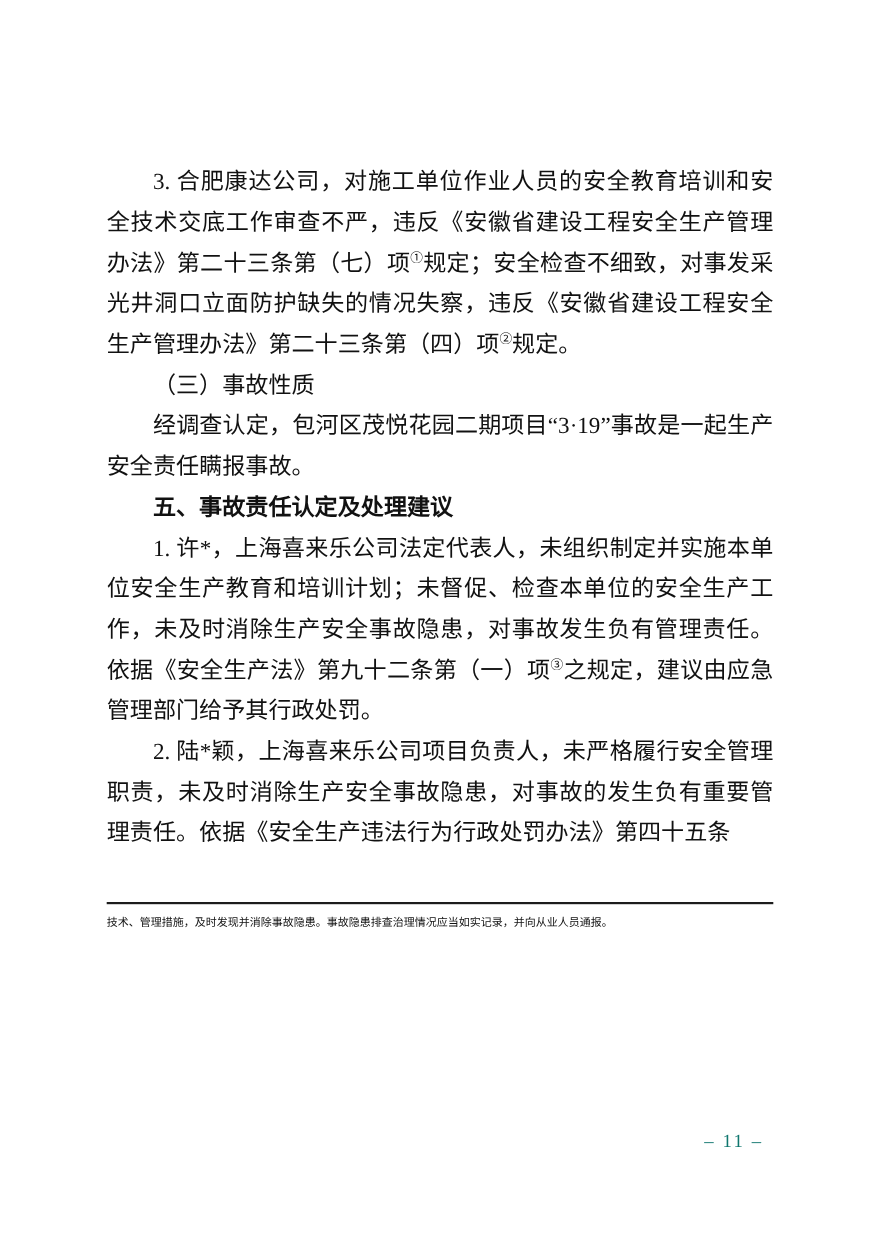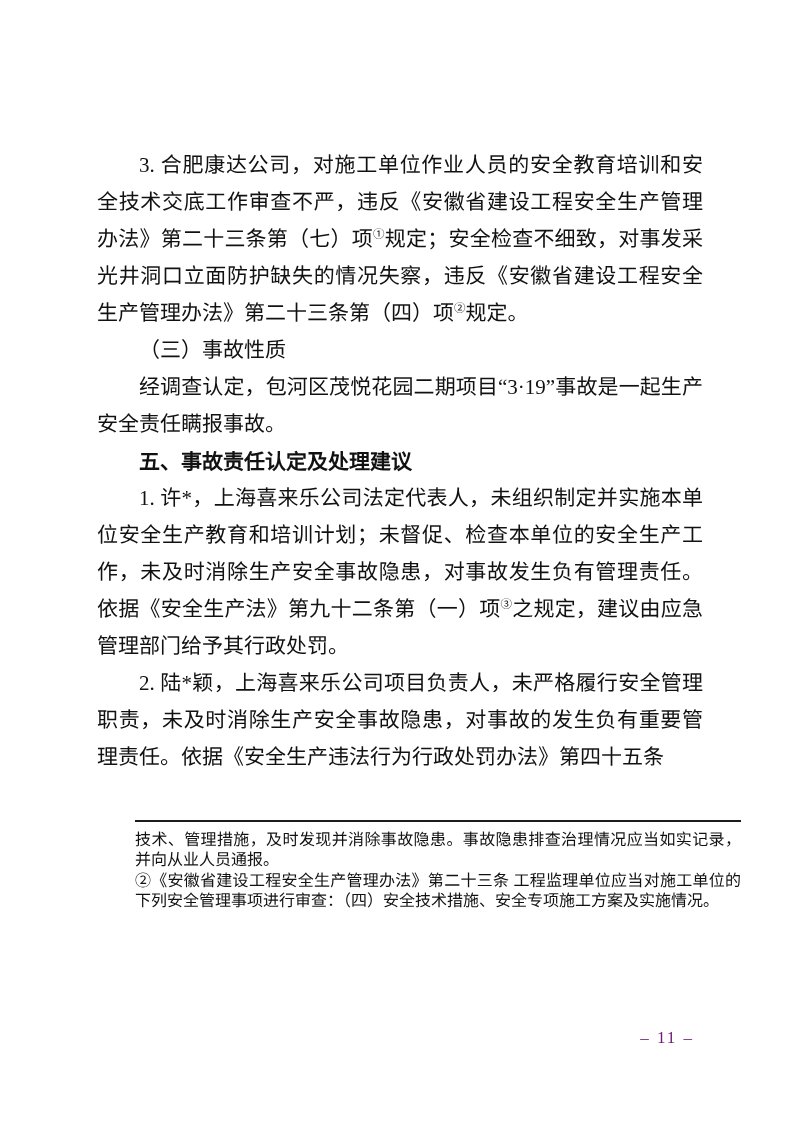--- a/index.html
+++ b/index.html
@@ -49,63 +49,61 @@
     font-size: 0.55em;
     line-height: 0;
     vertical-align: super;
   }
   
   .footnotes {
     position: absolute;
     top: 820px;
     left: 97px;
     width: 606px;
-    font-size: 16px;
+    font-size: 10px;
     line-height: 20px;
     text-align: justify;
     text-justify: inter-ideograph;
-    font-family: Liberation Serif, serif;
-    margin-left: 38px;
+    font-family: Liberation Sans, sans-serif;
   }
   .fn-rule {
     border: none;
     border-top: 2px solid #1c1c1c;
     margin: 0 0 8px 0;
     width: 100%;
     height: 0;
   }
   .footnotes p {
     margin: 0 0 1px 0;
     padding: 0;
   }
   .page-number {
     position: absolute;
     top: 1028px;
     right: 99px;
     font-size: 17px;
     letter-spacing: 2px;
-    color: #701a75;
+    color: #0f766e;
     font-family: "Liberation Serif", "DejaVu Serif", serif;
   }
 </style>
 </head>
 <body>
 
 <div class="page">
 
   <div class="content">
     <p class="p-body">3. 合肥康达公司，对施工单位作业人员的安全教育培训和安全技术交底工作审查不严，违反《安徽省建设工程安全生产管理办法》第二十三条第（七）项<sup class="fnref">①</sup>规定；安全检查不细致，对事发采光井洞口立面防护缺失的情况失察，违反《安徽省建设工程安全生产管理办法》第二十三条第（四）项<sup class="fnref">②</sup>规定。</p>
     <p class="p-sub">（三）事故性质</p>
     <p class="p-body">经调查认定，包河区茂悦花园二期项目“3·19”事故是一起生产安全责任瞒报事故。</p>
     <p class="p-head">五、事故责任认定及处理建议</p>
     <p class="p-body">1. 许*，上海喜来乐公司法定代表人，未组织制定并实施本单位安全生产教育和培训计划；未督促、检查本单位的安全生产工作，未及时消除生产安全事故隐患，对事故发生负有管理责任。依据《安全生产法》第九十二条第（一）项<sup class="fnref">③</sup>之规定，建议由应急管理部门给予其行政处罚。</p>
     <p class="p-body">2. 陆*颖，上海喜来乐公司项目负责人，未严格履行安全管理职责，未及时消除生产安全事故隐患，对事故的发生负有重要管理责任。依据《安全生产违法行为行政处罚办法》第四十五条</p>
   </div>
 
   <div class="footnotes">
     <hr class="fn-rule">
     <p>技术、管理措施，及时发现并消除事故隐患。事故隐患排查治理情况应当如实记录，并向从业人员通报。</p>
-    <p>②《安徽省建设工程安全生产管理办法》第二十三条 工程监理单位应当对施工单位的下列安全管理事项进行审查：（四）安全技术措施、安全专项施工方案及实施情况。</p>
   </div>
 
   <div class="page-number">– 11 –</div>
 
 </div>
 
 </body></html>

